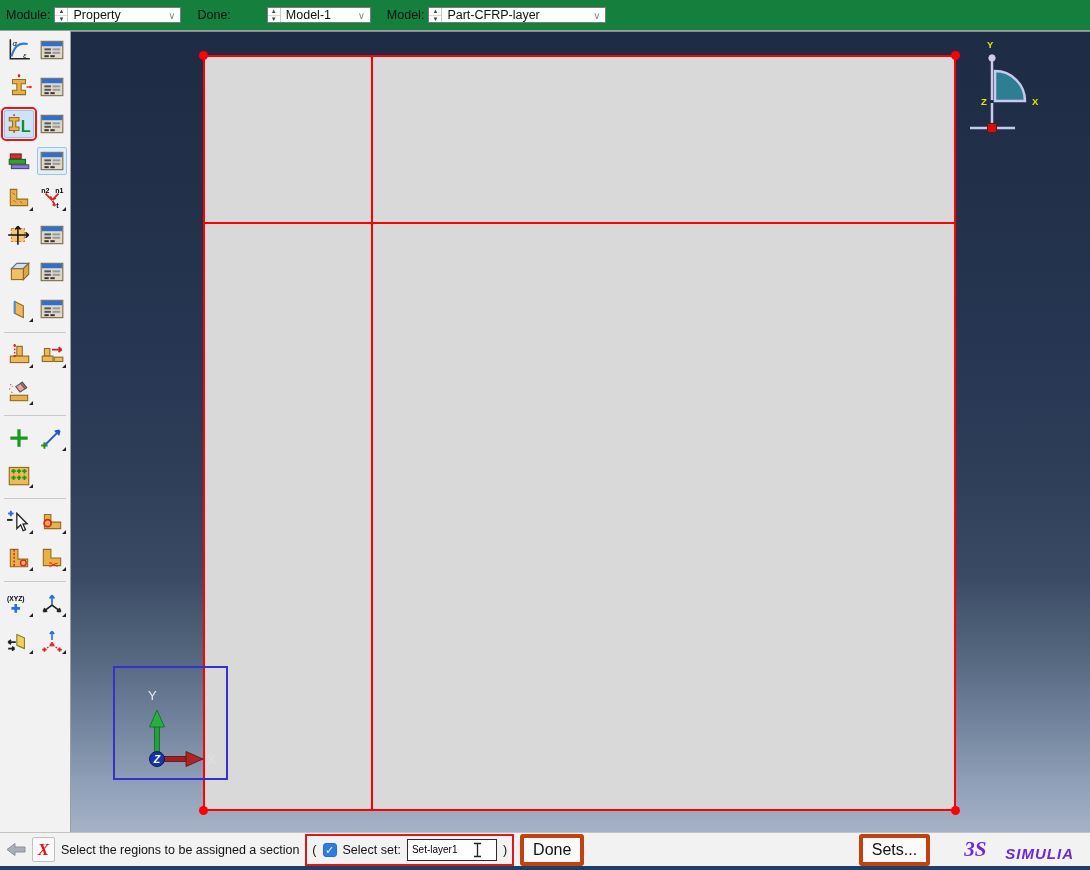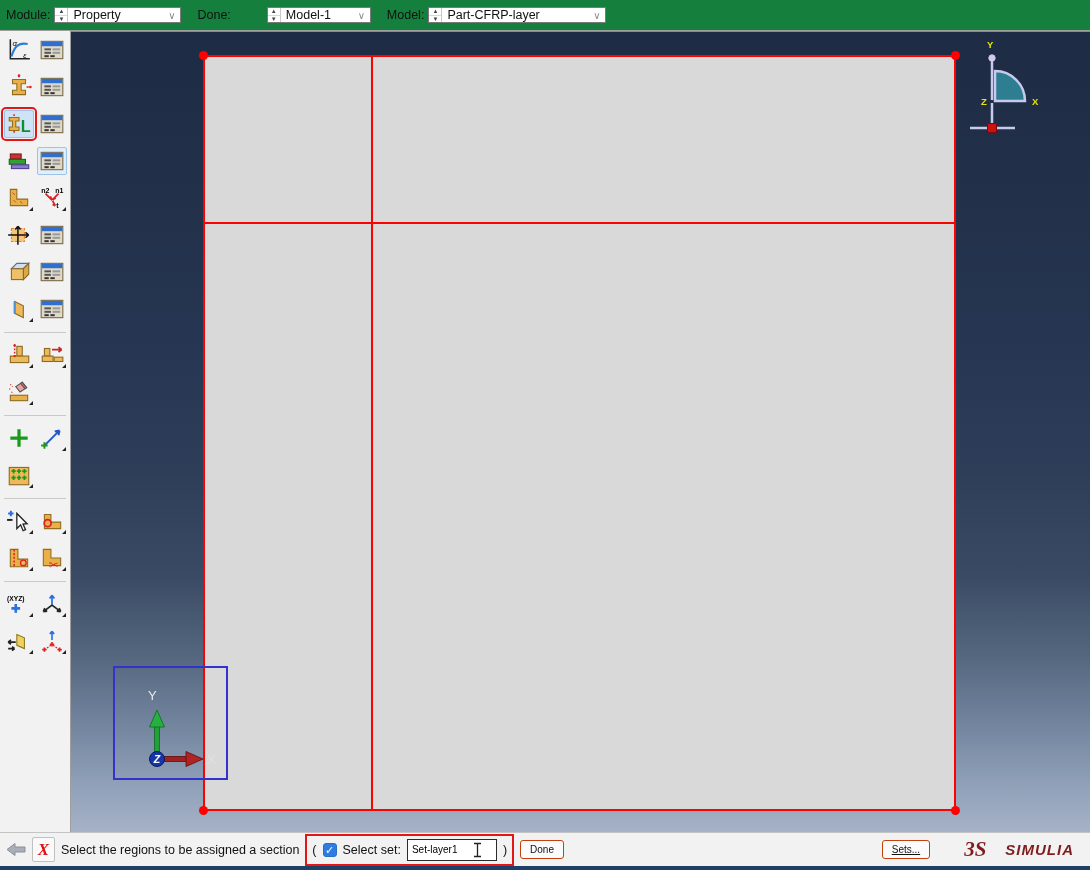--- a/index.html
+++ b/index.html
@@ -56,25 +56,25 @@
               color:#dd1111; font:italic bold 17px "Liberation Serif", serif; }
   .annot-group { display:flex; align-items:center; gap:6px; border:2px solid #e21818;
                  padding:2px 5px; height:32px; }
   .checkbox { width:14px; height:14px; background:#2e7ce0; border:1px solid #2a6ec8; border-radius:3px;
               color:#fff; font-size:11px; line-height:12px; text-align:center; }
   .checkbox::after { content:"✓"; }
   .set-input-wrap { position:relative; }
   .set-input { width:90px; height:22px; border:1px solid #2b2b2b; padding:0 4px; font-size:10px;
                font-family:"Liberation Sans", sans-serif; outline:none; }
   .ibeam-cursor { position:absolute; left:66px; top:3px; }
-  .push-btn { background:#fbfbfb; border:1px solid #c2410c; border-radius:3px;
-              padding:3px 9px; font-size:10px; color:#111; }
+  .push-btn { background:#fbfbfb; border:4px solid #c2410c; border-radius:3px;
+              padding:3px 9px; font-size:16px; color:#111; }
   .spacer { flex:1; }
-  .sets-btn { margin-right:28px;text-decoration:underline; }
-  .logo { display:flex; align-items:center; color:#7f1d1d; margin-right:8px; }
+  .sets-btn { margin-right:28px; }
+  .logo { display:flex; align-items:flex-end; color:#6d28d9; margin-right:8px; }
 
   .bottom-strip { height:4px; background:#1f3f66; flex:0 0 auto; }
 </style>
 </head>
 <body>
 
 <div class="app">
 
   <div class="module-bar">
     <span class="mb-label">Module:</span>

